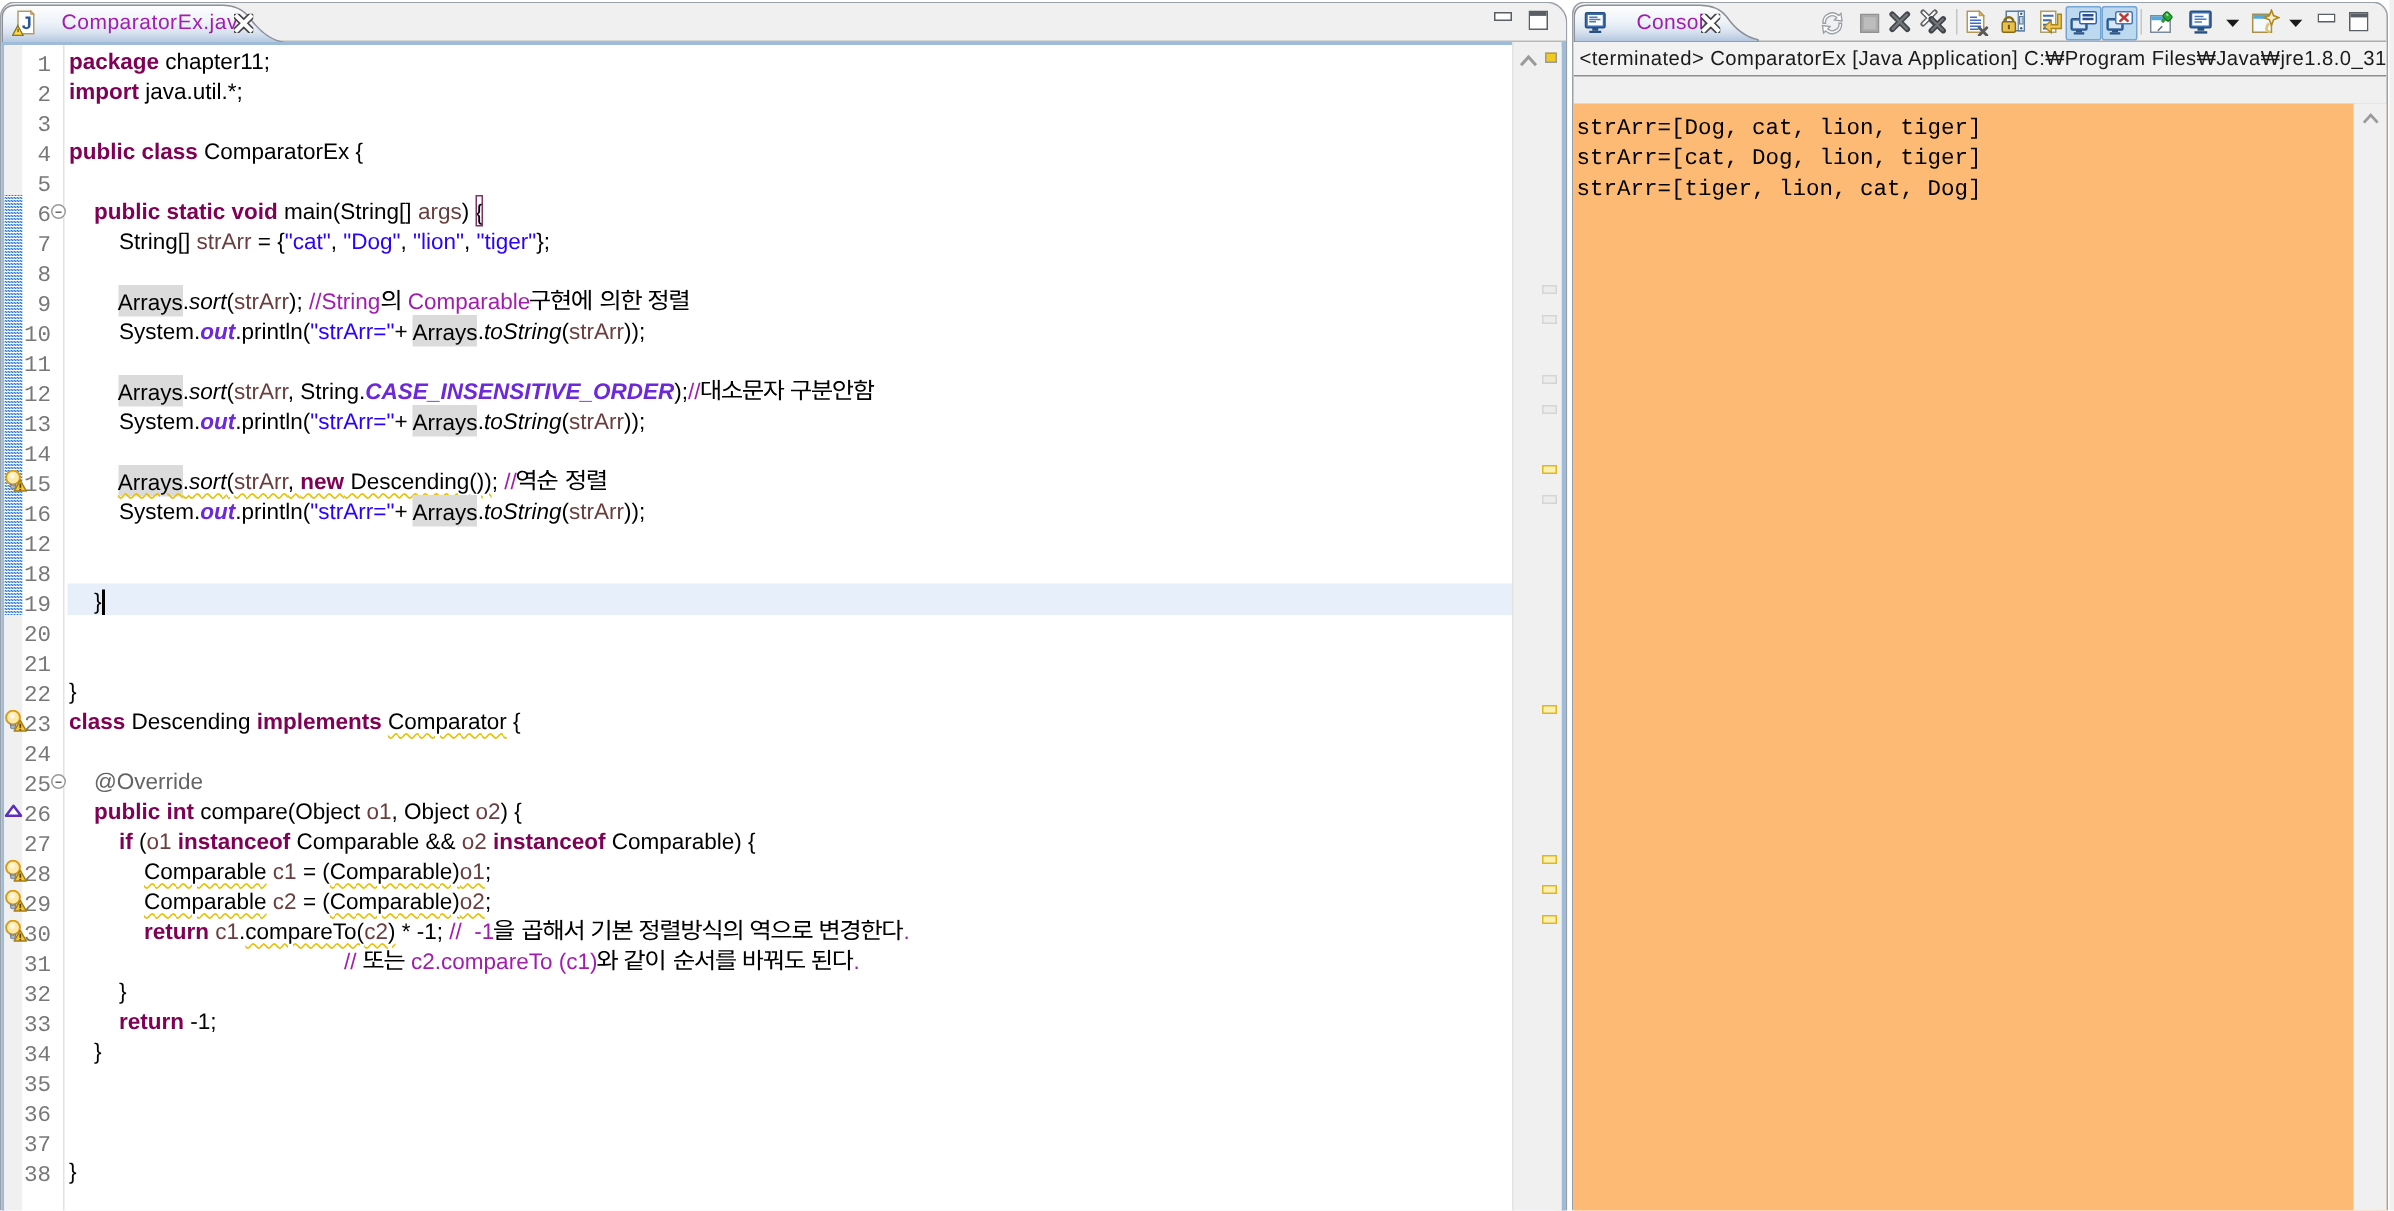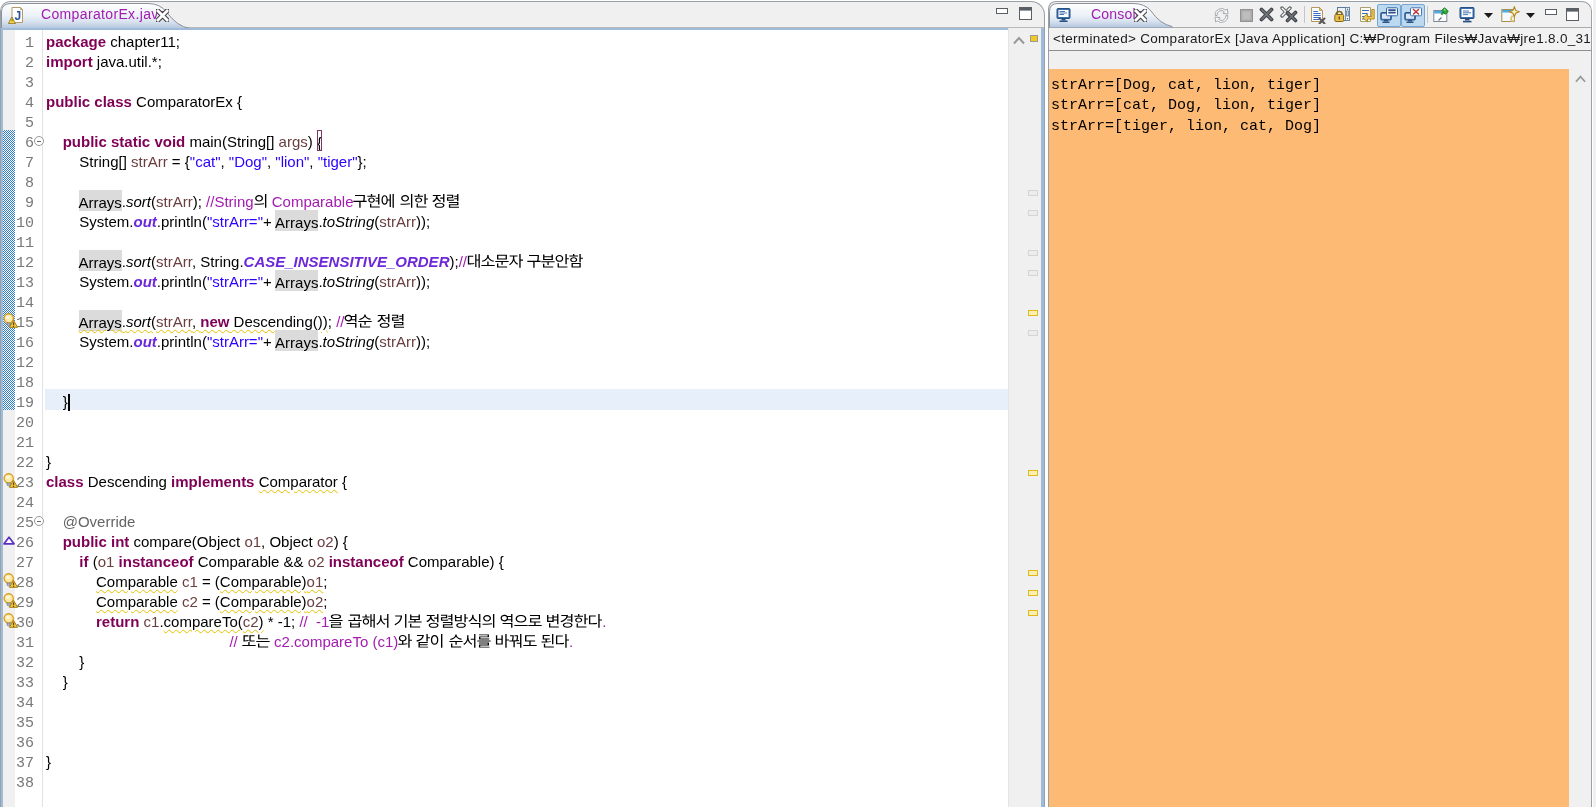--- a/index.html
+++ b/index.html
@@ -368,21 +368,21 @@
           </svg> <svg class="hg">
             <use href="#uBC14"></use>
           </svg><svg class="hg">
             <use href="#uAFD4"></use>
           </svg><svg class="hg">
             <use href="#uB3C4"></use>
           </svg> <svg class="hg">
             <use href="#uB41C"></use>
           </svg><svg class="hg">
             <use href="#uB2E4"></use>
-          </svg>.</span></div><div class="cl">        }</div><div class="cl">    }</div><div class="cl"></div><div class="cl"></div><div class="cl"></div><div class="cl">}</div></div>
+          </svg>.</span></div><div class="cl">        }</div><div class="cl">        <span class="k">return</span> -1;</div><div class="cl">    }</div><div class="cl"></div><div class="cl"></div><div class="cl"></div><div class="cl">}</div></div>
   <svg class="wic" style="top:311px" viewBox="0 0 14 14">
       <circle cx="5.3" cy="5" r="4.3" fill="#FFE9A8" stroke="#D89B18" stroke-width="1.2"></circle>
       <circle cx="4.6" cy="3.9" r="1.8" fill="#FFF6DC"></circle>
       <path d="M3.6 9.2 Q5.3 10.4 7 9.2 L6.6 11.6 Q5.3 12.4 4 11.6 Z" fill="#ADB6C0" stroke="#78828C" stroke-width="0.7"></path>
       <path d="M9.8 6.8 L13.6 13.4 L6 13.4 Z" fill="#F3C73B" stroke="#A87E10" stroke-width="0.9" stroke-linejoin="round"></path>
       <rect x="9.3" y="8.8" width="1.1" height="2.6" fill="#5a4408"></rect>
       <rect x="9.3" y="12" width="1.1" height="1" fill="#5a4408"></rect>
     </svg>
 <svg class="wic" style="top:471px" viewBox="0 0 14 14">
       <circle cx="5.3" cy="5" r="4.3" fill="#FFE9A8" stroke="#D89B18" stroke-width="1.2"></circle>

